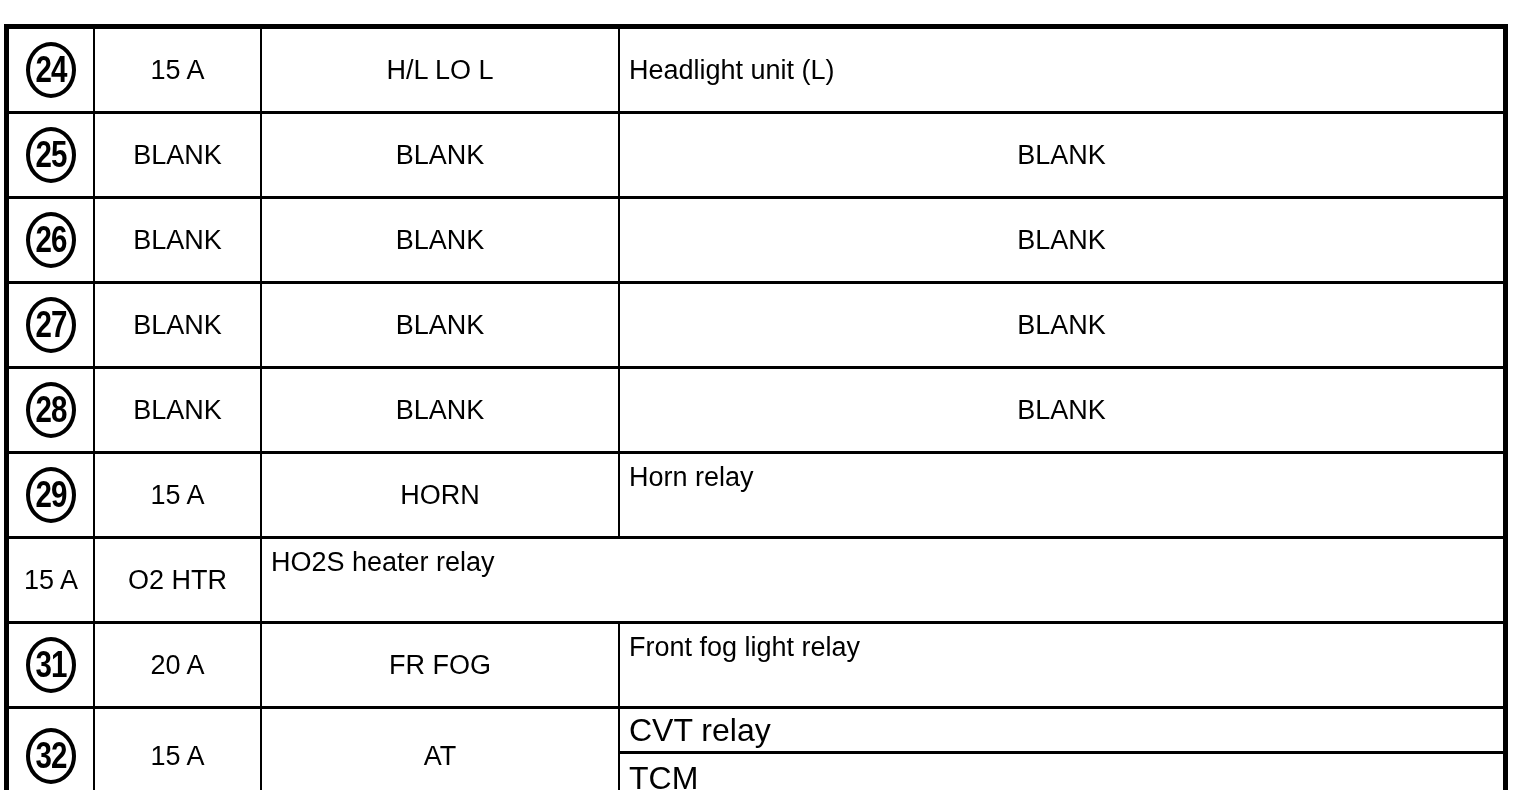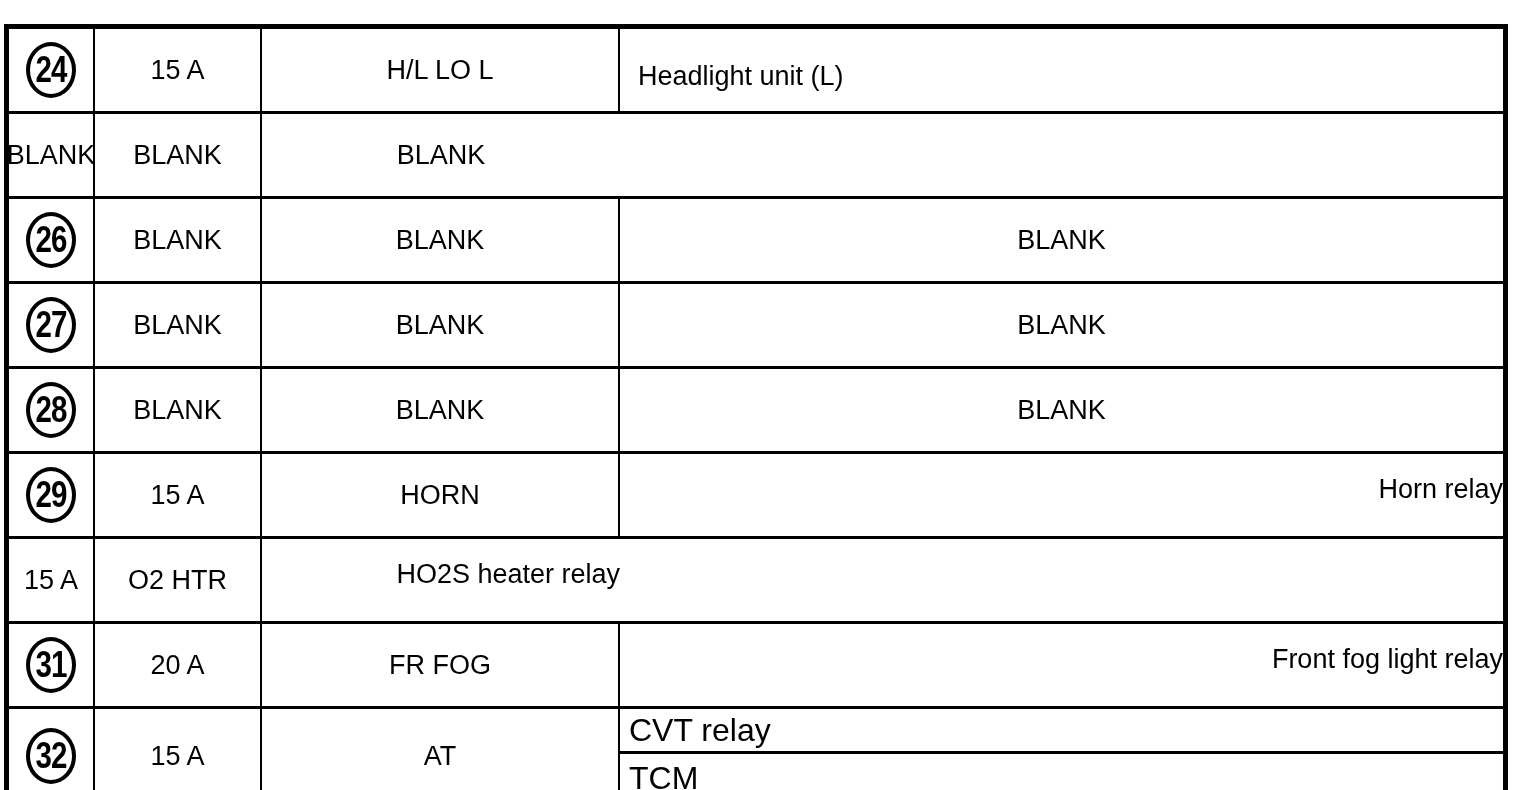--- a/index.html
+++ b/index.html
@@ -19,22 +19,22 @@
     flex:0 0 85px; height:85px; box-sizing:border-box;
     border-bottom:3px solid #000;
   }
   .row.row-tall { flex:1 1 auto; height:auto; border-bottom:none;border-radius:27px; }
   .cell {
     box-sizing:border-box; border-right:2px solid #000;
     display:flex; align-items:center; justify-content:center;
     font-size:27px; line-height:1.2; white-space:nowrap;
   }
   .c-desc { border-right:none; }
-  .desc-left { justify-content:flex-start; padding-left:18px;margin-top:12px; }
-  .desc-top { align-items:flex-start; padding-top:7px;justify-content:flex-end; }
+  .desc-left { justify-content:flex-start; padding-left:9px; }
+  .desc-top { align-items:flex-start; padding-top:7px; }
   .desc-split { padding:0; display:grid; grid-template-rows:45px 1fr; align-items:stretch; justify-content:stretch; grid-template-columns:1fr; }
   .sub {
     box-sizing:border-box; display:flex; align-items:center;
     padding-left:9px; font-size:32px; white-space:nowrap;
   }
   .sub-top { border-bottom:3px solid #000; }
   .badge {
     box-sizing:border-box; width:50px; height:56px;
     border:4px solid #000; border-radius:50%;
     display:flex; align-items:center; justify-content:center;
@@ -61,20 +61,25 @@
     </div>
     <div class="cell c-name">
       <span>H/L LO L</span>
     </div>
     <div class="cell c-desc desc-left">
       <span>Headlight unit (L)</span>
     </div>
   </div>
 
   <div class="row">
+    <div class="cell c-num">
+      <span class="badge">
+        <span class="badge-num">25</span>
+      </span>
+    </div>
     <div class="cell c-amp">
       <span>BLANK</span>
     </div>
     <div class="cell c-name">
       <span>BLANK</span>
     </div>
     <div class="cell c-desc">
       <span>BLANK</span>
     </div>
   </div>

